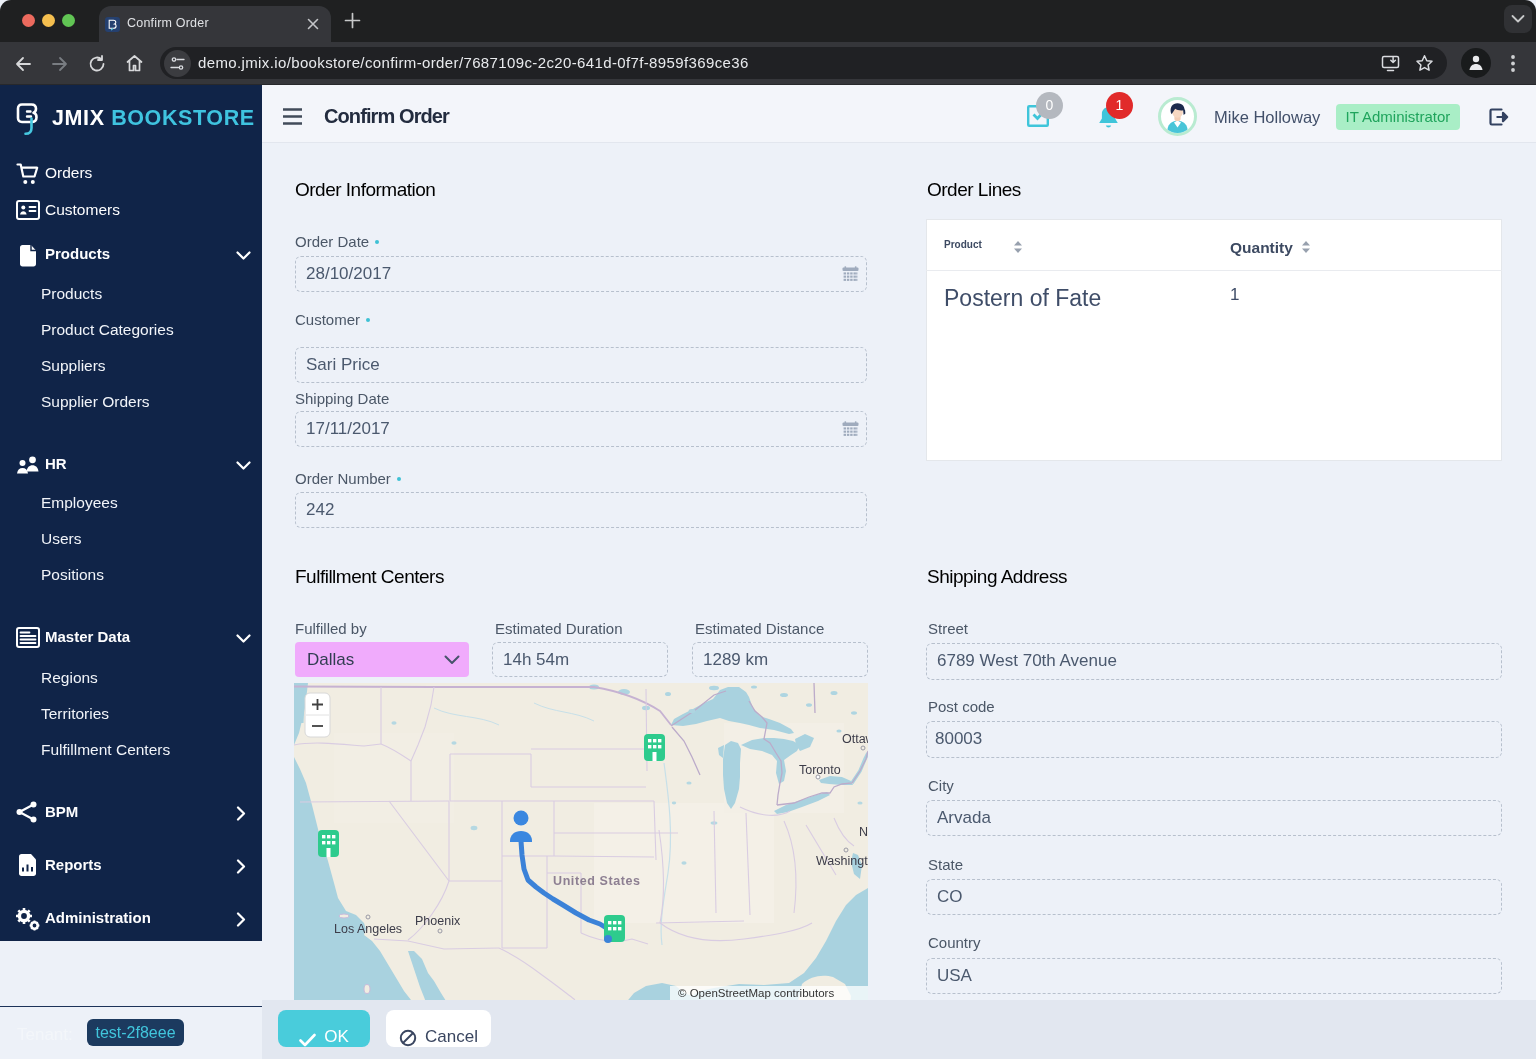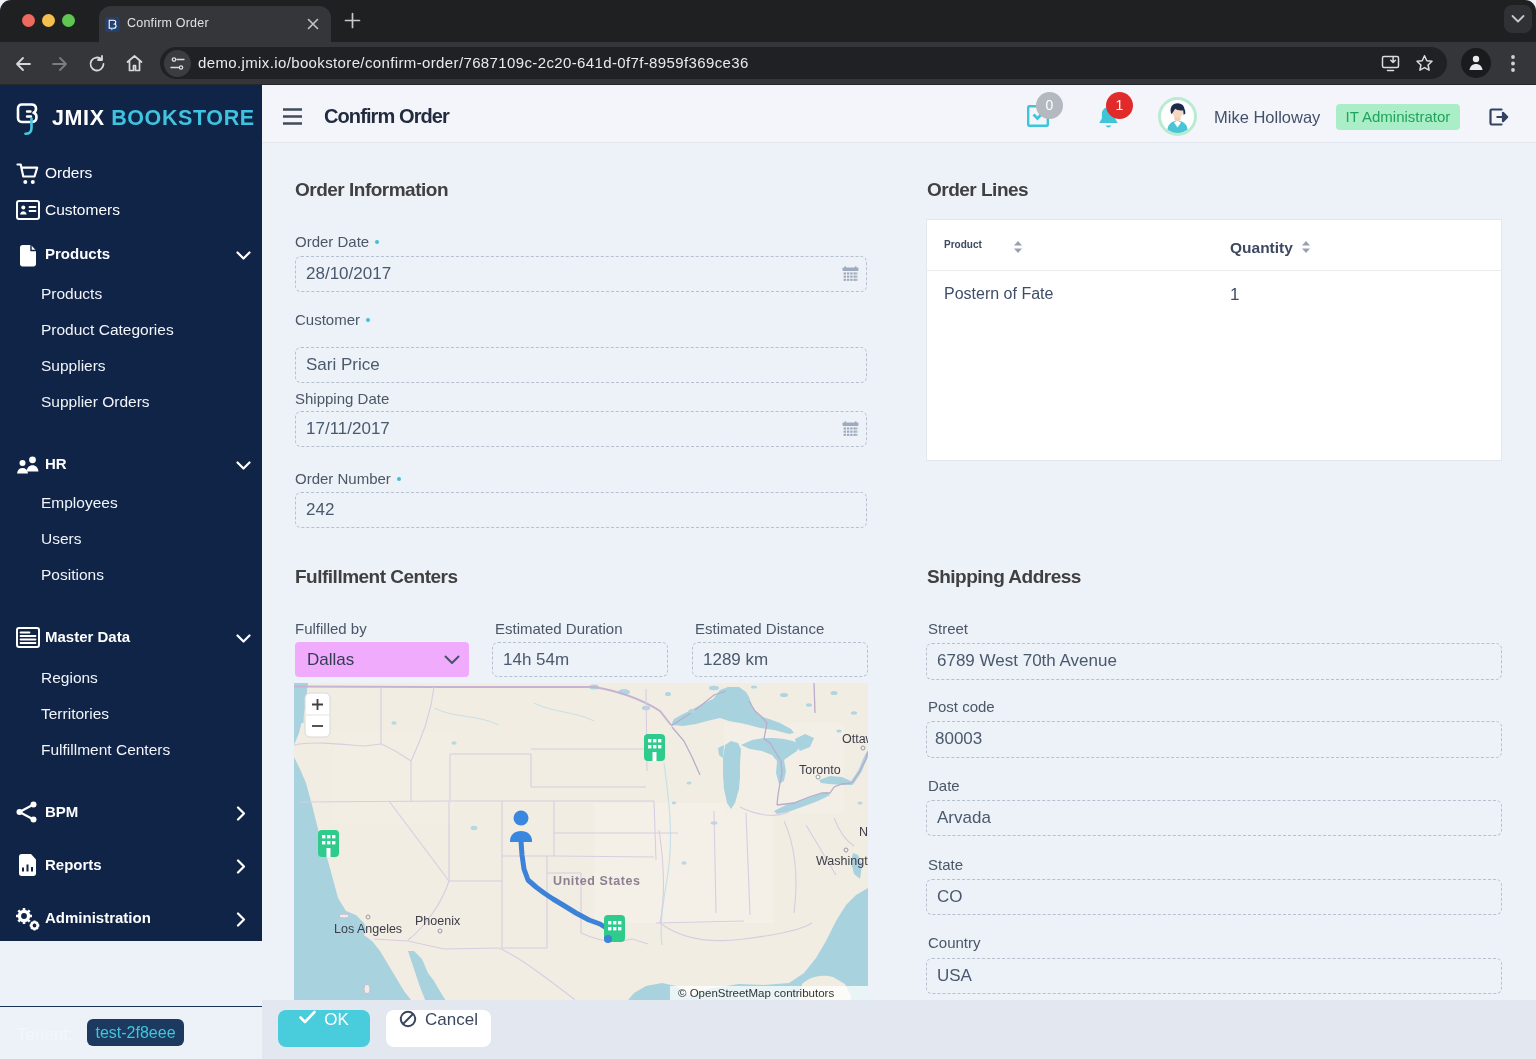--- a/index.html
+++ b/index.html
@@ -22,28 +22,28 @@
   #side{position:absolute;left:0;top:85px;width:262px;height:856px;background:#102448;}
   .nav{position:absolute;left:45px;color:#fdfdfe;font-size:15.5px;white-space:nowrap;}
   .sub{position:absolute;left:41px;color:#f1f4f9;font-size:15.5px;white-space:nowrap;}
   .grp{font-weight:700;font-size:15px;}
   .nico{position:absolute;left:16px;}
   .chev{position:absolute;left:236px;}
   
   #mainhdr{position:absolute;left:262px;top:85px;width:1274px;height:58px;background:#f3f5fa;
            border-bottom:1px solid #e2e6ee;}
   #mttl{position:absolute;left:324px;top:105px;font-size:20px;font-weight:700;color:#232c3f;letter-spacing:-.9px;}
-  .h2{position:absolute;font-size:19px;font-weight:700;color:#404040;white-space:nowrap;letter-spacing:-.5px;}
+  .h2{position:absolute;font-size:19px;font-weight:400;color:#000000;white-space:nowrap;letter-spacing:-.5px;}
   .lbl{position:absolute;font-size:15px;color:#4b5767;white-space:nowrap;}
   .req:after{content:"";display:inline-block;width:4px;height:4px;border-radius:50%;
              background:#3ec1d5;margin-left:6px;vertical-align:3px;}
   .din{position:absolute;border:1px dashed #b7c0cd;border-radius:6px;font-size:17px;color:#4b596e;
        line-height:33px;padding-left:10px;white-space:nowrap;}
   #footbar{position:absolute;left:262px;top:1000px;width:1274px;height:59px;background:#e2e7f0;}
-  .btn{position:absolute;top:1010px;height:37px;border-radius:8px;display:flex;align-items:flex-start;
+  .btn{position:absolute;top:1010px;height:37px;border-radius:8px;display:flex;align-items:flex-end;
        justify-content:center;font-size:17px;gap:8px;}
 </style>
 </head>
 <body>
 <div id="page">
 
   <div id="tabstrip">
     <div class="tl" style="left:22px;background:#ec6a5e;"></div>
     <div class="tl" style="left:42px;background:#f5bf4f;"></div>
     <div class="tl" style="left:62px;background:#61c554;"></div>
@@ -312,21 +312,21 @@
   <div class="a" style="left:944px;top:239px;font-size:10px;font-weight:700;color:#3c4961;">Product</div>
   <svg class="a" style="left:1013px;top:241px" width="10" height="12" viewBox="0 0 10 12">
       <path d="M5 0L9 4.6H1z" fill="#97a0ae"></path>
       <path d="M5 12L9 7.4H1z" fill="#97a0ae"></path>
     </svg>
   <div class="a" style="left:1230px;top:239px;font-size:15.5px;font-weight:700;color:#3c4961;">Quantity</div>
   <svg class="a" style="left:1301px;top:241px" width="10" height="12" viewBox="0 0 10 12">
       <path d="M5 0L9 4.6H1z" fill="#97a0ae"></path>
       <path d="M5 12L9 7.4H1z" fill="#97a0ae"></path>
     </svg>
-  <div class="a" style="left:944px;top:285px;font-size:16px;color:#3f4d68;">Postern of Fate</div>
+  <div class="a" style="left:944px;top:285px;font-size:23px;color:#3f4d68;">Postern of Fate</div>
   <div class="a" style="left:1230px;top:285px;font-size:17px;color:#3f4d68;">1</div>
 
   <div class="h2" style="left:295px;top:566px;">Fulfillment Centers</div>
   <div class="lbl" style="left:295px;top:620px;">Fulfilled by</div>
   <div class="a" style="left:295px;top:642px;width:174px;height:35px;background:#f0abfc;border-radius:4px;font-size:17px;color:#323e52;line-height:35px;padding-left:12px;">Dallas</div>
   <svg class="a" style="left:444px;top:655px" width="16" height="10" viewBox="0 0 16 10">
       <path d="M1.5 1.5l6.5 6.5 6.5-6.5" stroke="#47536b" stroke-width="2" fill="none" stroke-linecap="round" stroke-linejoin="round"></path>
     </svg>
   <div class="lbl" style="left:495px;top:620px;">Estimated Duration</div>
   <div class="din" style="left:492px;top:642px;width:176px;height:35px;">14h 54m</div>
@@ -520,21 +520,21 @@
       <path d="M18 43h11" stroke="#404040" stroke-width="1.8"></path>
     </g>
   </svg>
   </div>
 
   <div class="h2" style="left:927px;top:566px;">Shipping Address</div>
   <div class="lbl" style="left:928px;top:620px;">Street</div>
   <div class="din" style="left:926px;top:643px;width:576px;height:37px;">6789 West 70th Avenue</div>
   <div class="lbl" style="left:928px;top:698px;">Post code</div>
   <div class="din" style="left:926px;top:721px;width:576px;height:37px;padding-left:8px;">80003</div>
-  <div class="lbl" style="left:928px;top:777px;">Date</div>
+  <div class="lbl" style="left:928px;top:777px;">City</div>
   <div class="din" style="left:926px;top:800px;width:576px;height:36px;">Arvada</div>
   <div class="lbl" style="left:928px;top:856px;">State</div>
   <div class="din" style="left:926px;top:879px;width:576px;height:36px;">CO</div>
   <div class="lbl" style="left:928px;top:934px;">Country</div>
   <div class="din" style="left:926px;top:958px;width:576px;height:36px;">USA</div>
 
   <div id="footbar"></div>
   <div class="btn" style="left:278px;width:92px;background:#49ccdb;color:#fff;">
     <svg width="17" height="14" viewBox="0 0 17 14">
         <path d="M1.5 7.5l4.5 4.5L15.5 2" stroke="#fff" stroke-width="2.6" fill="none" stroke-linecap="round" stroke-linejoin="round"></path>

